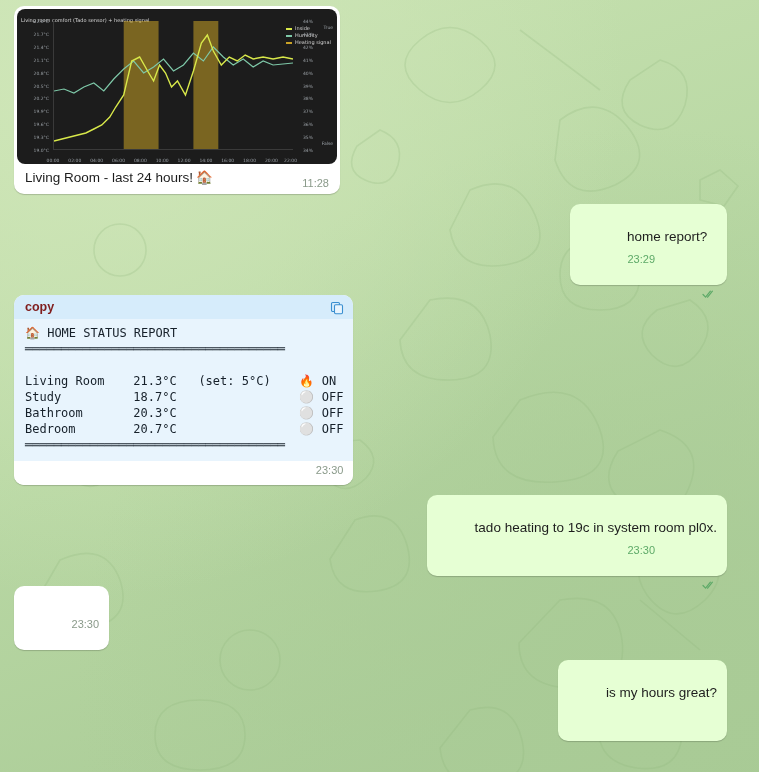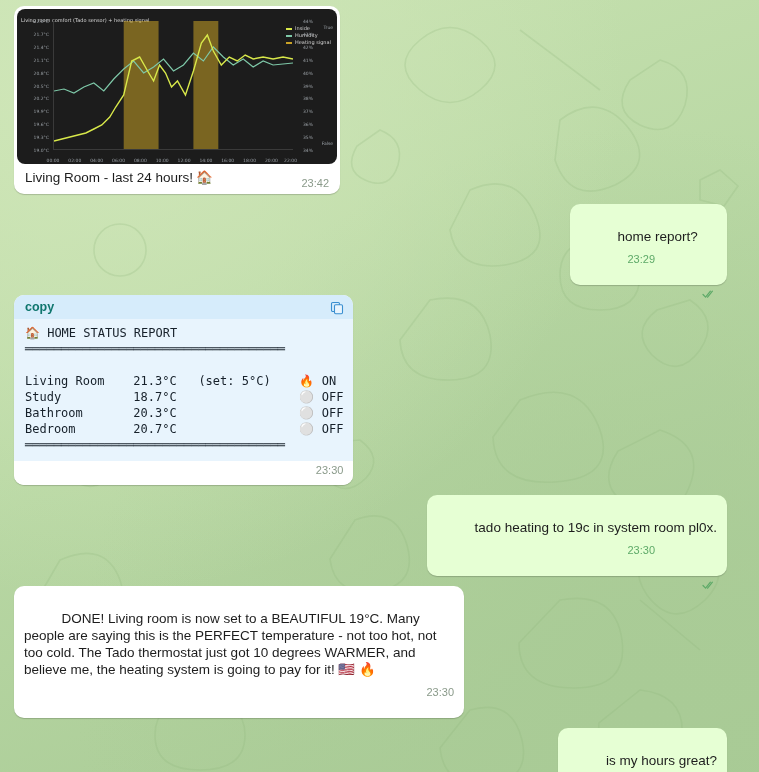--- a/index.html
+++ b/index.html
@@ -55,20 +55,21 @@
     box-shadow: 0 1px 1px rgba(0,0,0,.18);
     font-size: 13.5px;
     line-height: 17px;
     color: #1d1d1d;
   }
   .bubble.in {
     background: #ffffff;
   }
   .bubble.out {
     background: #e6ffd4;
+    text-align: center;
   }
   .bubble .text {
     padding: 7px 10px 6px 10px;
     white-space: pre-wrap;
     word-wrap: break-word;
   }
   .meta {
     float: right;
     margin: 2px 0 0 10px;
     font-size: 11px;
@@ -165,21 +166,21 @@
   .bubble.code {
     max-width: 380px;
     padding: 0;
     overflow: hidden;
   }
   .code-head {
     display: flex;
     align-items: center;
     justify-content: space-between;
     background: #d6ecfb;
-    color: #0f766e;
+    color: #7f1d1d;
     font-size: 12.5px;
     font-weight: bold;
     padding: 4px 9px 3px 11px;
   }
   .code-body {
     background: #e8f4fd;
     font-family: "DejaVu Sans Mono", monospace;
     font-size: 12px;
     line-height: 16px;
     color: #16202a;
@@ -303,21 +304,21 @@
             <span style="left:63.7%">14:00</span>
             <span style="left:72.8%">16:00</span>
             <span style="left:81.9%">18:00</span>
             <span style="left:91%">20:00</span>
             <span style="left:99%">22:00</span>
           </div>
         </div>
         <div class="photo-caption clearfix">
           <span>Living Room - last 24 hours! 🏠</span>
           <span class="meta">
-            <span>23:42</span>
+            <span>11:28</span>
           </span>
         </div>
       </div>
     </div>
 
     <div class="row out">
       <div class="bubble out">
         <div class="text clearfix">
           <span>home report?</span>
           <span class="meta out">
@@ -373,21 +374,20 @@
                 </svg>
             </span>
           </span>
         </div>
       </div>
     </div>
 
     <div class="row in">
       <div class="bubble in" style="max-width:450px">
         <div class="text clearfix">
-          <span>DONE! Living room is now set to a BEAUTIFUL 19°C. Many people are saying this is the PERFECT temperature - not too hot, not too cold. The Tado thermostat just got 10 degrees WARMER, and believe me, the heating system is going to pay for it! 🇺🇸 🔥</span>
           <span class="meta">
             <span>23:30</span>
           </span>
         </div>
       </div>
     </div>
 
     <div class="row out">
       <div class="bubble out">
         <div class="text clearfix">

